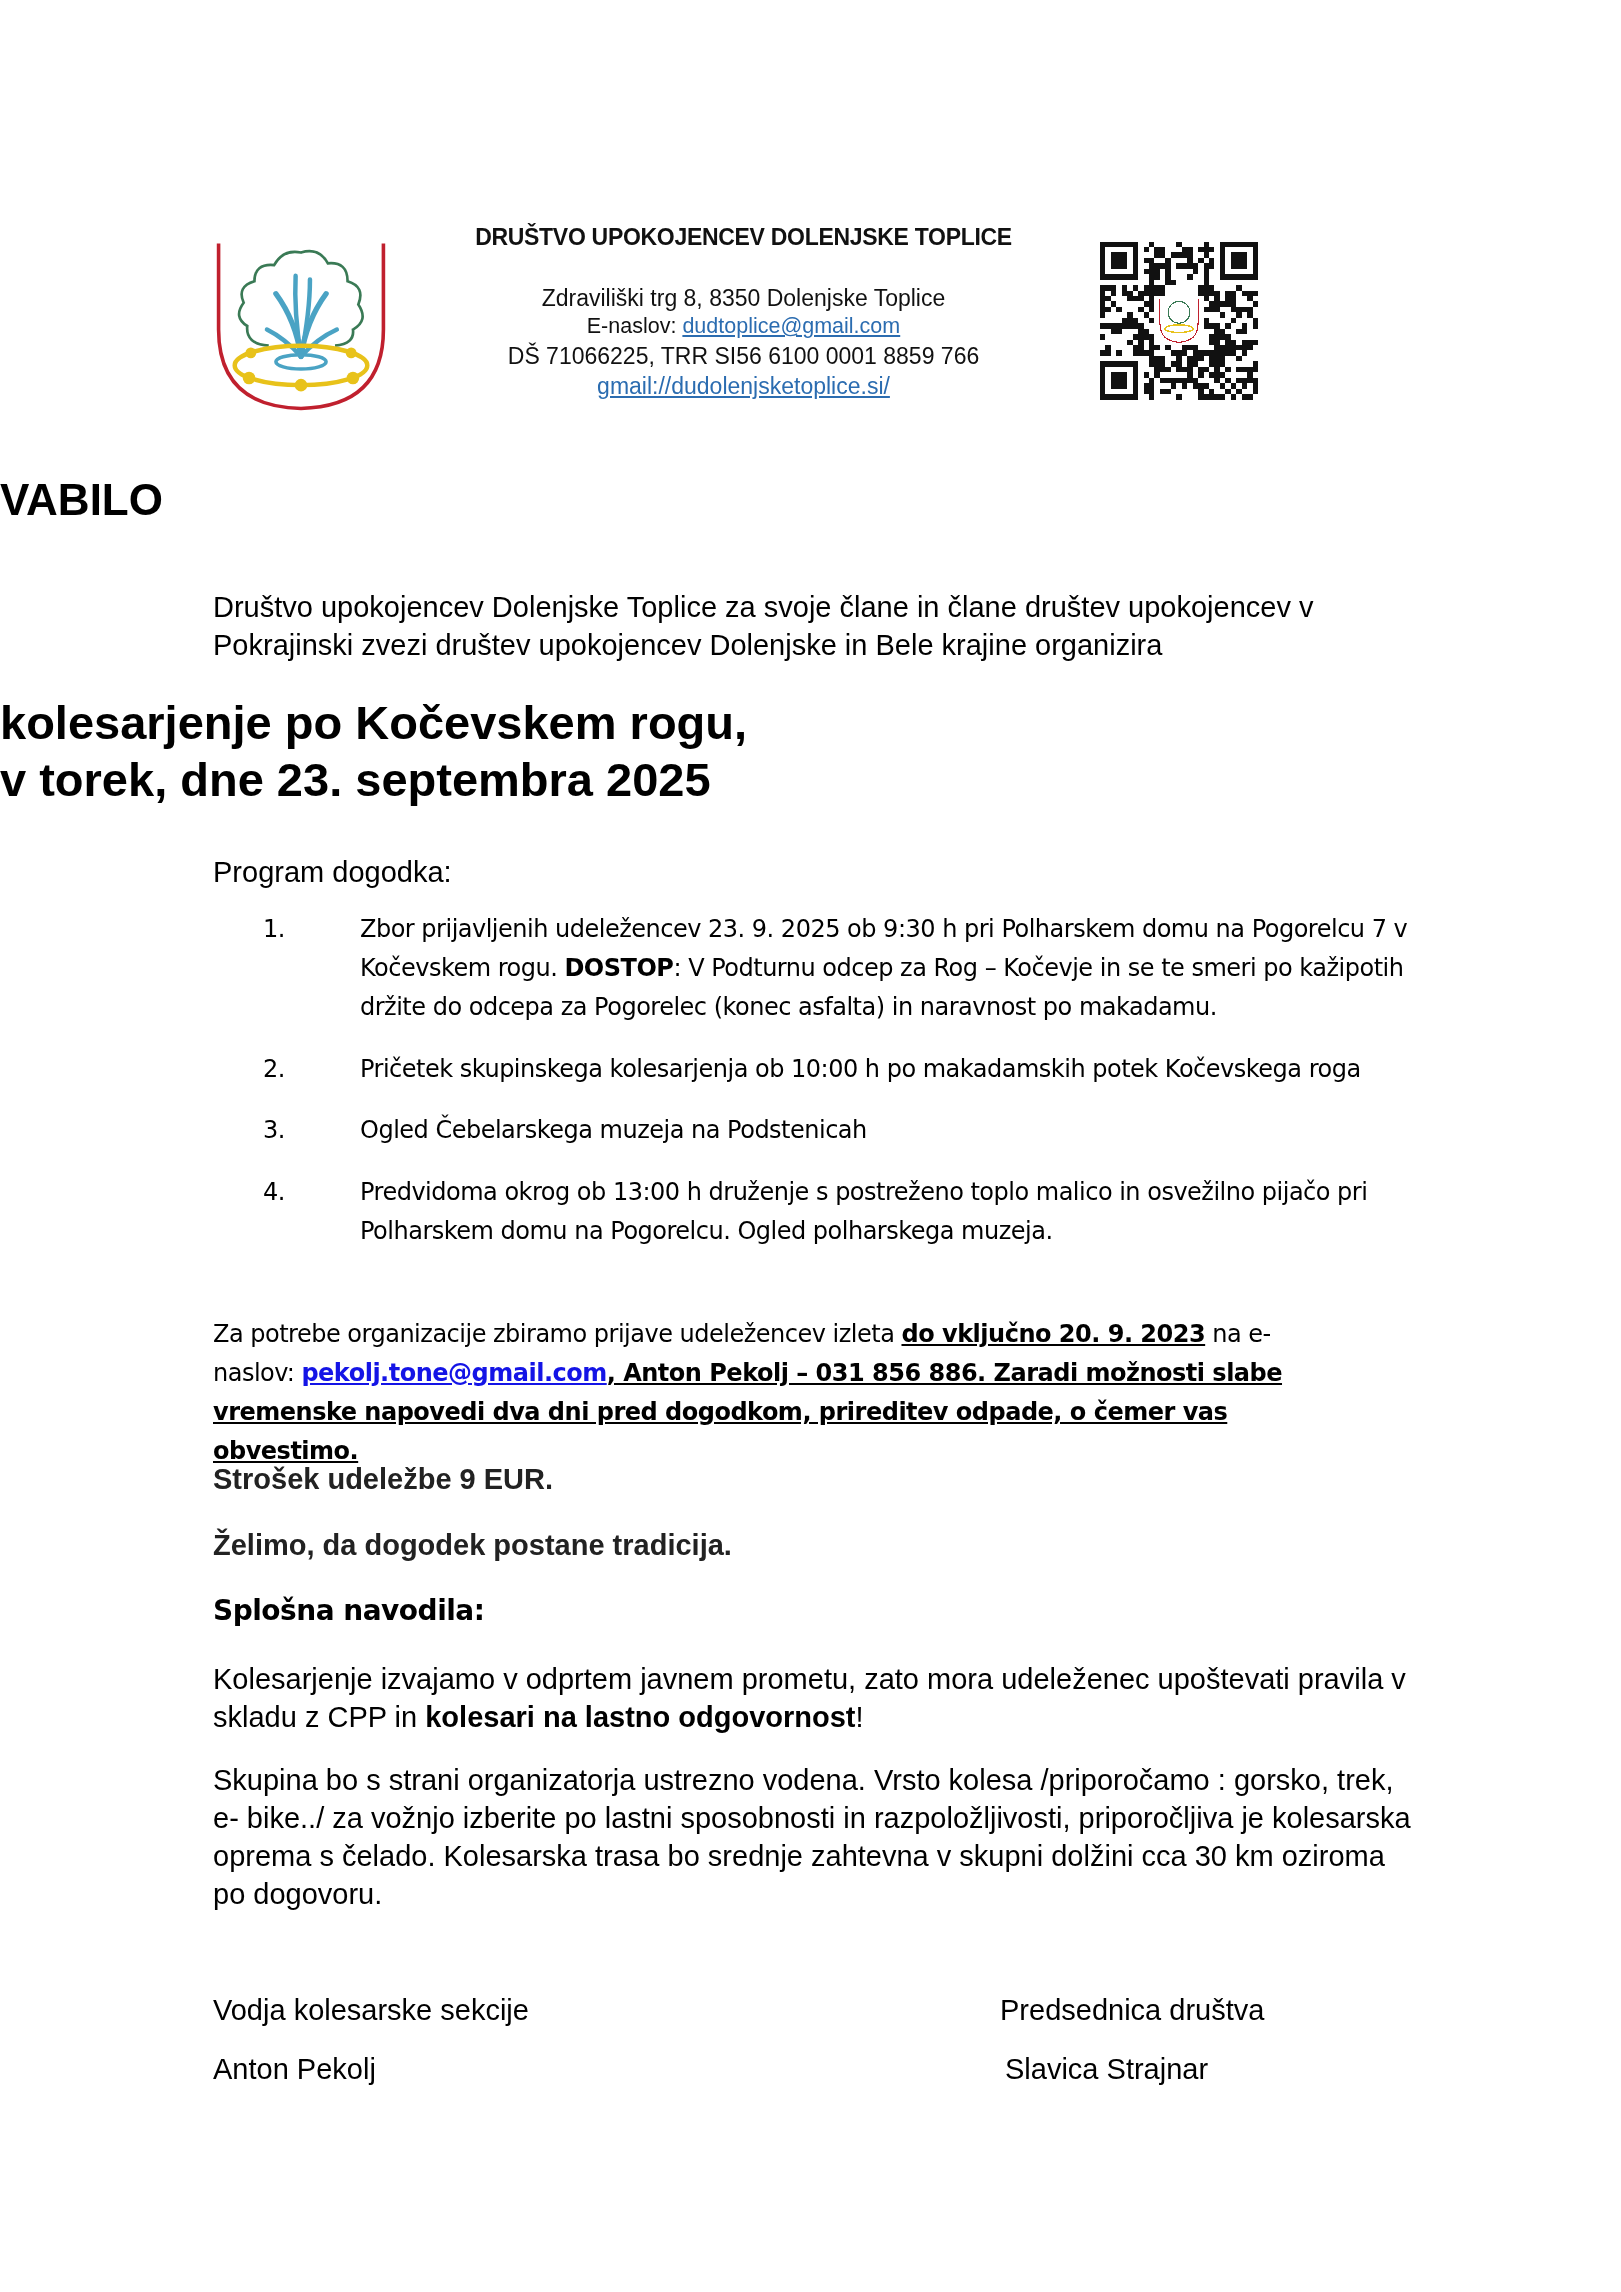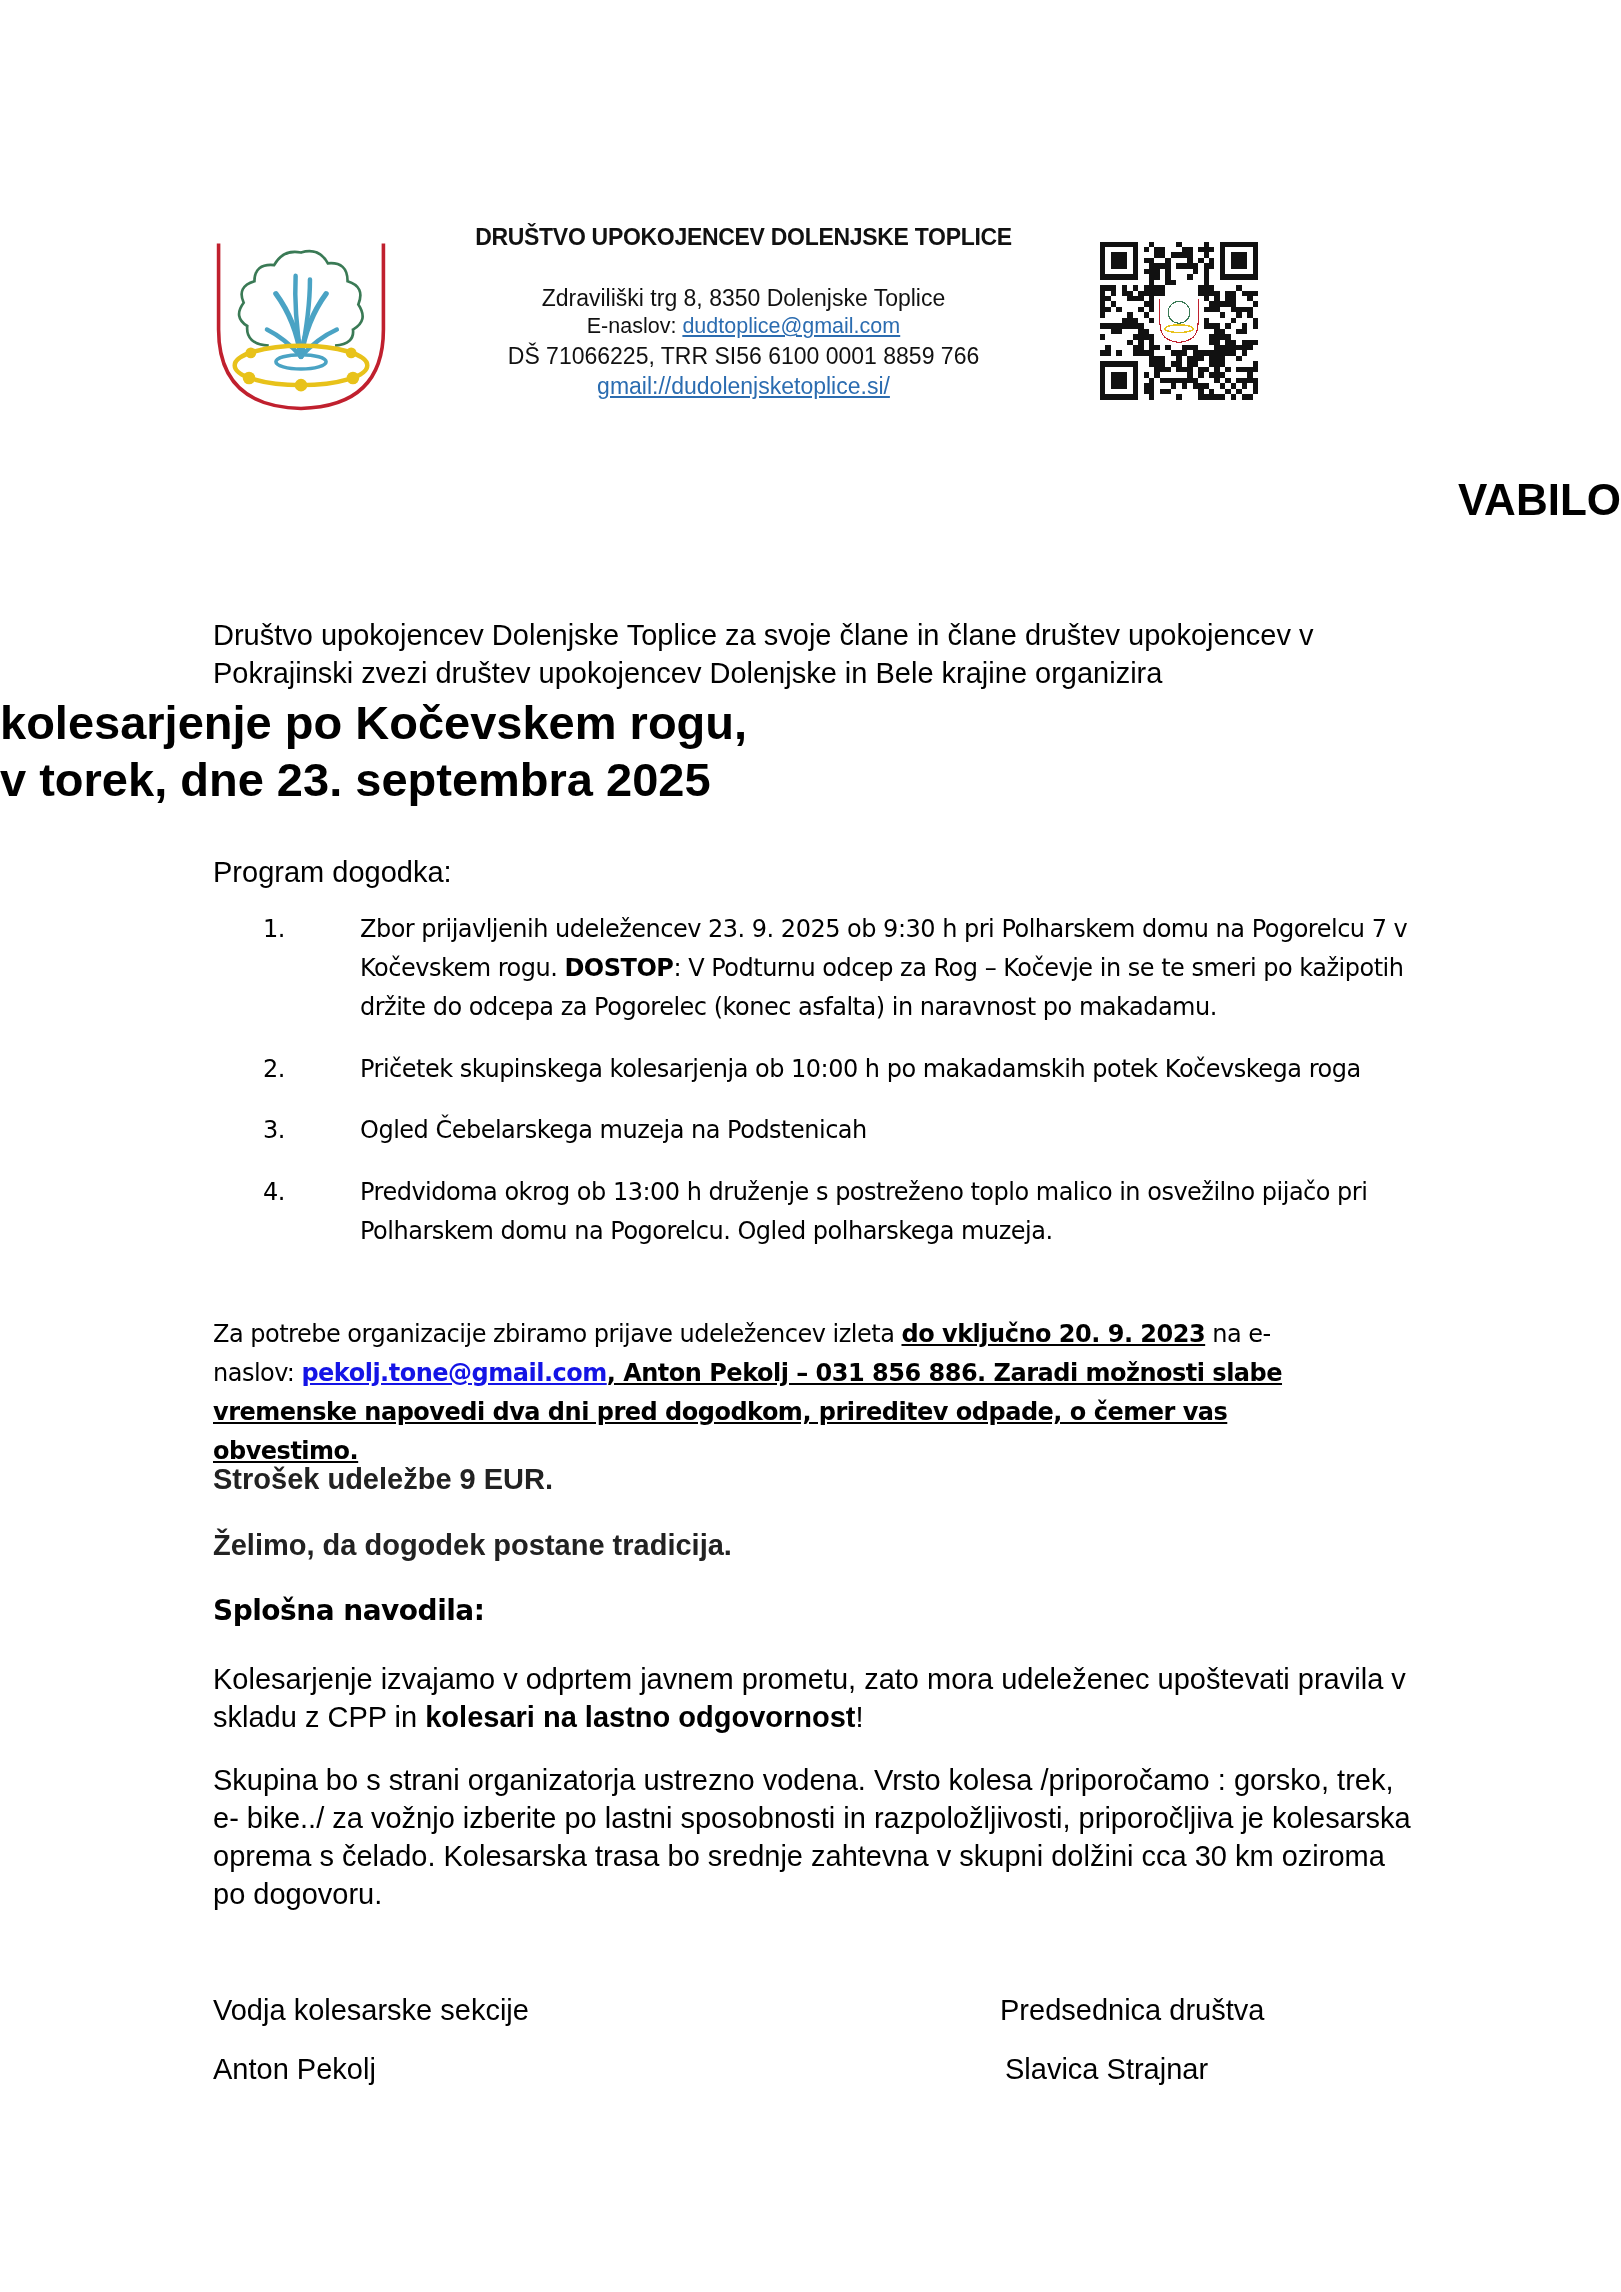--- a/index.html
+++ b/index.html
@@ -11,24 +11,24 @@
   #qr { left: 1100px; top: 240px; width: 158px; height: 161px; }
   .hdr { left: 394px; width: 699px; text-align: center; font-family: "Liberation Sans", sans-serif; }
   #org-name { top: 224px; font-size: 23px; font-weight: bold; letter-spacing: -0.3px; color: #111; }
   #org-address { top: 285px; font-size: 23px; color: #111; }
   #org-email-line { top: 314px; font-size: 21.5px; color: #111; }
   #org-ids { top: 343px; font-size: 23px; color: #111; }
   #org-web { top: 373px; font-size: 23px; }
   .hdr-link { color: #2b6cb0; text-decoration: underline; }
 
   
-  #vabilo { left: 0; width: 1621px; top: 475px; text-align: right; font-size: 44px; font-weight: bold; font-family: "Liberation Sans", sans-serif; }
+  #vabilo { left: 0; width: 1621px; top: 475px; text-align: left; font-size: 44px; font-weight: bold; font-family: "Liberation Sans", sans-serif; }
 
   .body-text { left: 213px; width: 1200px; font-family: "Liberation Sans", sans-serif; font-size: 29px; line-height: 38px; }
-  #intro { top: 616px; }
+  #intro { top: 588px; }
 
   .event-title { left: 0; width: 1621px; text-align: left; font-family: "Liberation Sans", sans-serif; font-size: 47px; font-weight: bold; line-height: 57px; }
   #event-title { top: 694px; }
 
   #program-label { top: 853px; }
 
   
   .prog { left: 213px; width: 1200px; font-family: "DejaVu Sans", sans-serif; font-size: 24px; line-height: 39px; letter-spacing: -0.5px; }
   .prog .num { position: absolute; left: 50px; top: 0; }
   .prog .txt { position: absolute; left: 99px; top: 0; width: 1102px; margin-left: 48px; }

